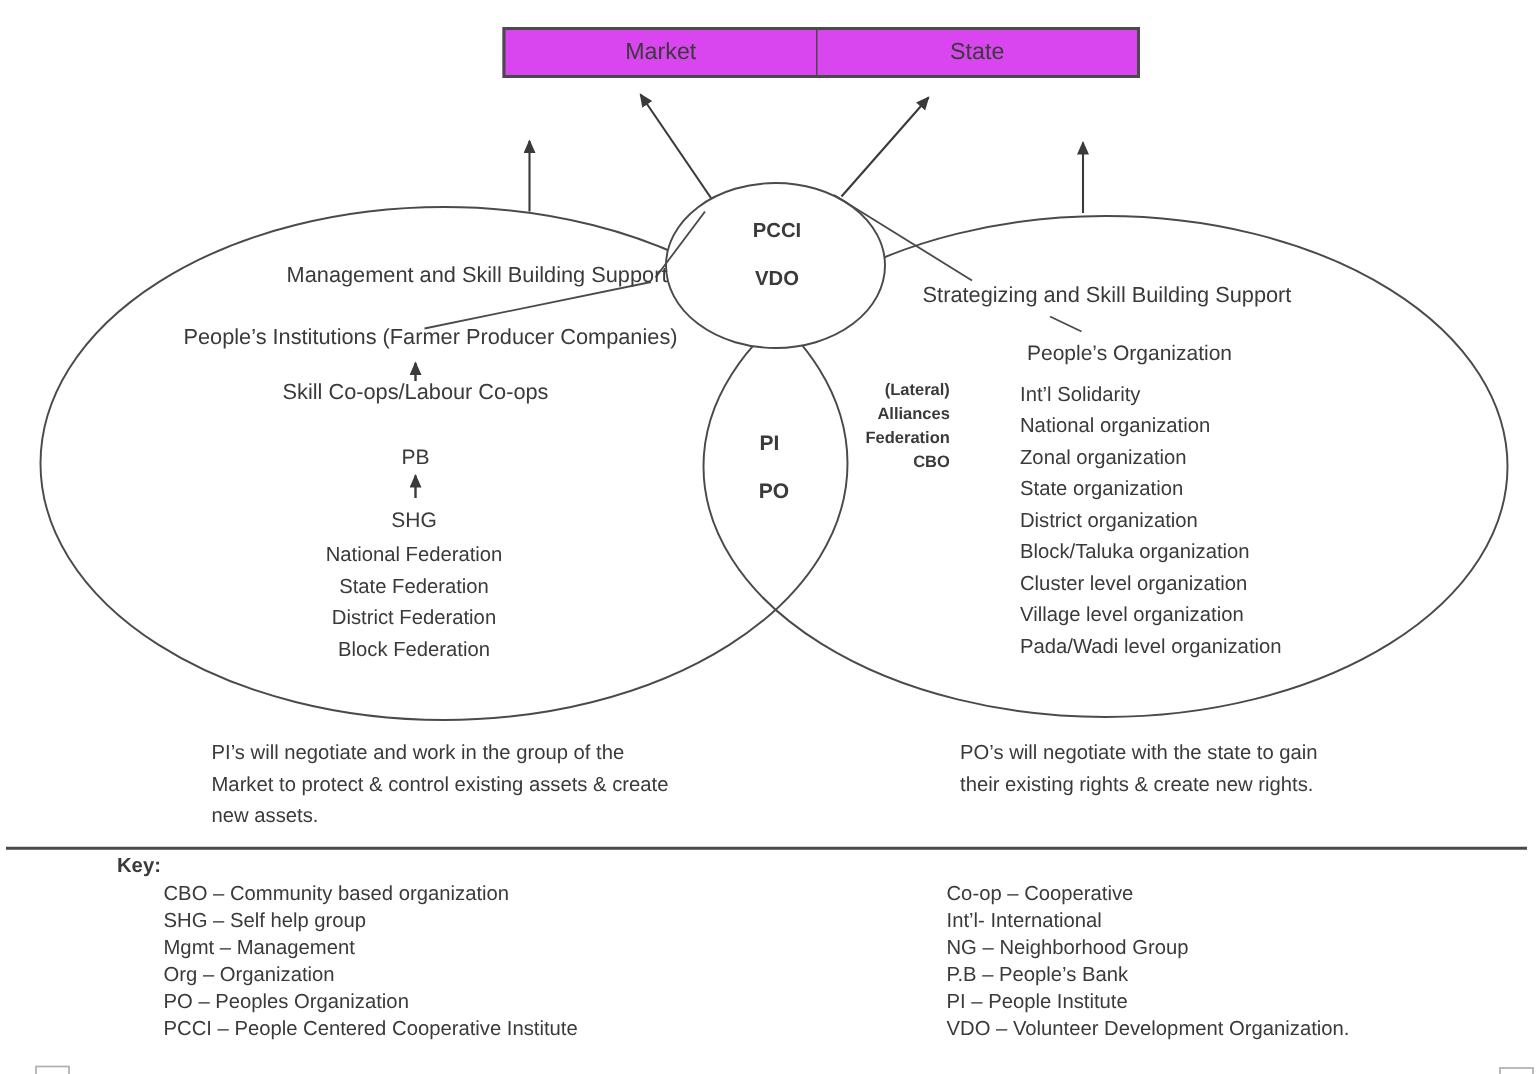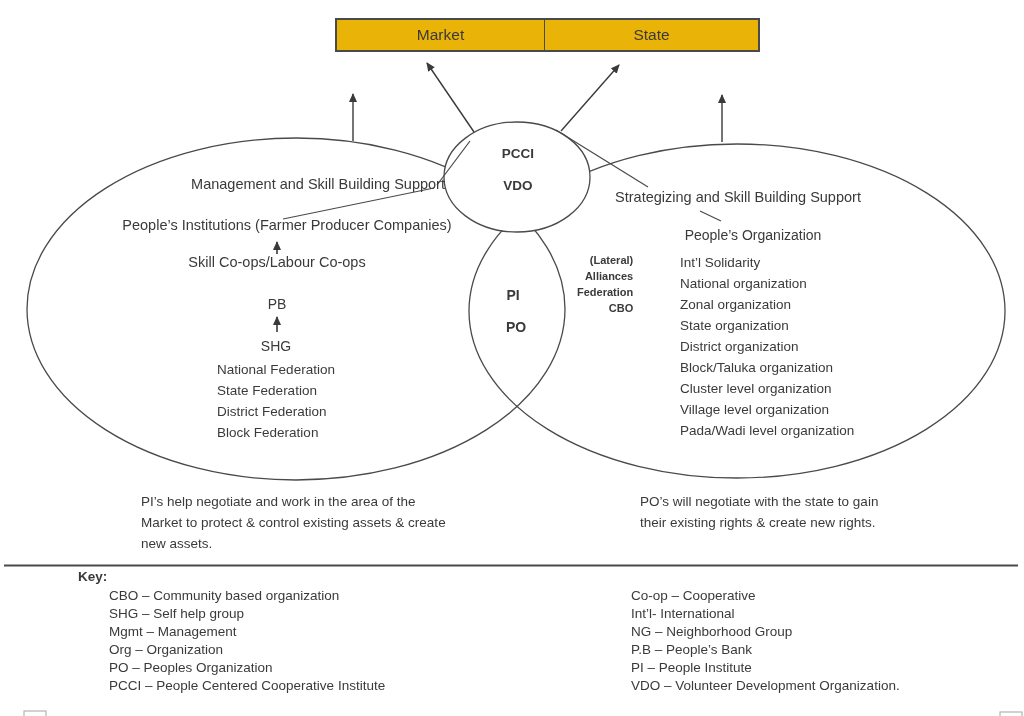--- a/index.html
+++ b/index.html
@@ -1,29 +1,29 @@
 <!DOCTYPE html>
 <html><head>
 <meta charset="utf-8">
 <style>
   html,body{margin:0;padding:0;background:#fff;}
   .stage{position:relative;width:1024px;height:716px;background:#ffffff;
          font-family:"Liberation Sans",sans-serif;color:#3a3a3a;overflow:hidden;}
   svg.layer{position:absolute;left:0;top:0;width:1024px;height:716px;}
   .abs{position:absolute;white-space:nowrap;line-height:1.15;}
-  .ctr{transform:translateX(-50%);}
+  .ctr{transform:translateX(-50%);text-align:center;}
   .bold{font-weight:bold;}
   .fs15{font-size:14.5px;}
   .fs14{font-size:14px;}
   .fs135{font-size:13.5px;}
   .lh21 div{line-height:21px;}
   .lh18 div{line-height:18px;margin-left:35px;}
   .lh16 div{line-height:16px;}
   .topbox{position:absolute;left:335px;top:18px;width:425px;height:34px;
-          border:2px solid #4a4a4a;background:#eab308;display:flex;box-sizing:border-box;}
+          border:2px solid #4a4a4a;background:#d946ef;display:flex;box-sizing:border-box;}
   .topbox .cell{display:flex;align-items:center;justify-content:center;
                 font-size:15.5px;height:100%;box-sizing:border-box;}
   .topbox .cell.market{width:208px;}
   .topbox .cell.state{width:215px;border-left:1.6px solid #4a4a4a;}
 </style>
 </head>
 <body>
 
 <div class="stage">
 
@@ -99,21 +99,21 @@
     <div>Zonal organization</div>
     <div>State organization</div>
     <div>District organization</div>
     <div>Block/Taluka organization</div>
     <div>Cluster level organization</div>
     <div>Village level organization</div>
     <div>Pada/Wadi level organization</div>
   </div>
 
   <div class="abs fs135 lh21" style="left:141px;top:491px;">
-    <div>PI’s help negotiate and work in the area of the</div>
+    <div>PI’s will negotiate and work in the group of the</div>
     <div>Market to protect &amp; control existing assets &amp; create</div>
     <div>new assets.</div>
   </div>
   <div class="abs fs135 lh21" style="left:640px;top:491px;">
     <div>PO’s will negotiate with the state to gain</div>
     <div>their existing rights &amp; create new rights.</div>
   </div>
 
   <div class="abs bold" style="left:78px;top:569px;font-size:13.5px;">Key:</div>
   <div class="abs lh18" style="left:74px;top:587px;font-size:13.5px;">

